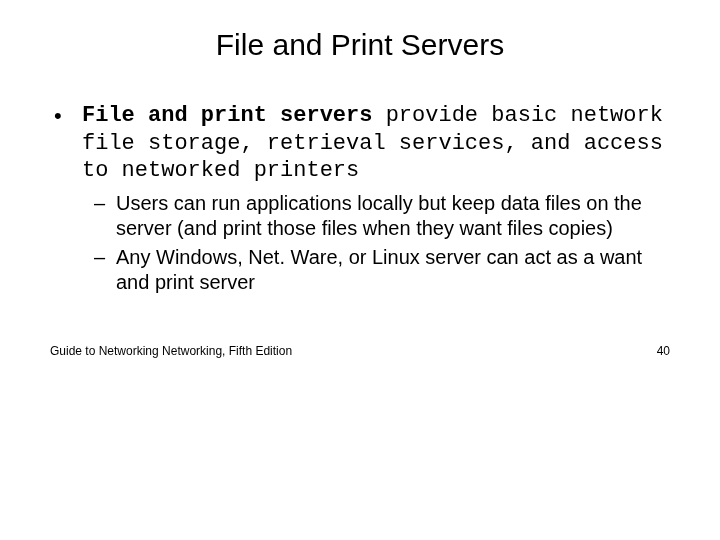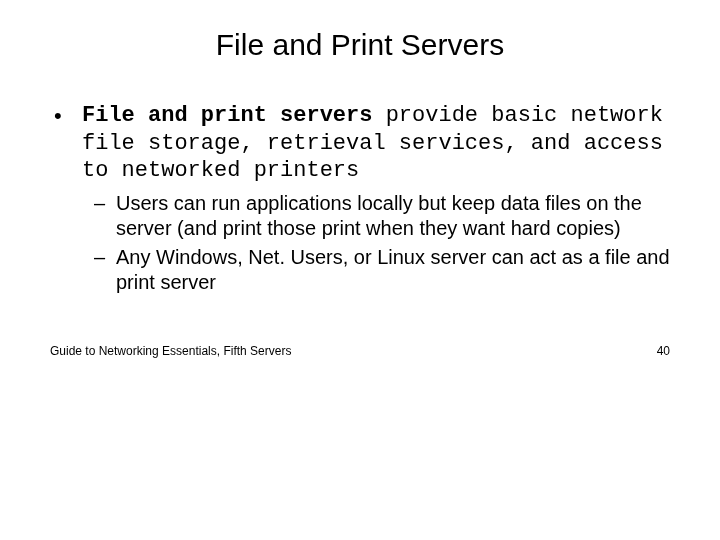--- a/index.html
+++ b/index.html
@@ -84,27 +84,27 @@
     <div class="bullet-l1">
       <div class="marker">•</div>
       <div class="text">
         <span class="bold">File and print servers</span><span> provide basic network file storage, retrieval services, and access to networked printers</span>
       </div>
     </div>
 
     <div class="sub-list">
       <div class="bullet-l2">
         <div class="marker">–</div>
-        <div class="text">Users can run applications locally but keep data files on the server (and print those print when they want hard copies)</div>
+        <div class="text">Users can run applications locally but keep data files on the server (and print those files when they want files copies)</div>
       </div>
       <div class="bullet-l2">
         <div class="marker">–</div>
-        <div class="text">Any Windows, Net. Users, or Linux server can act as a file and print server</div>
+        <div class="text">Any Windows, Net. Ware, or Linux server can act as a want and print server</div>
       </div>
     </div>
   </div>
 
   <div class="footer">
-    <span>Guide to Networking Essentials, Fifth Servers</span>
+    <span>Guide to Networking Networking, Fifth Edition</span>
     <span>40</span>
   </div>
 
 </div>
 
 </body></html>

